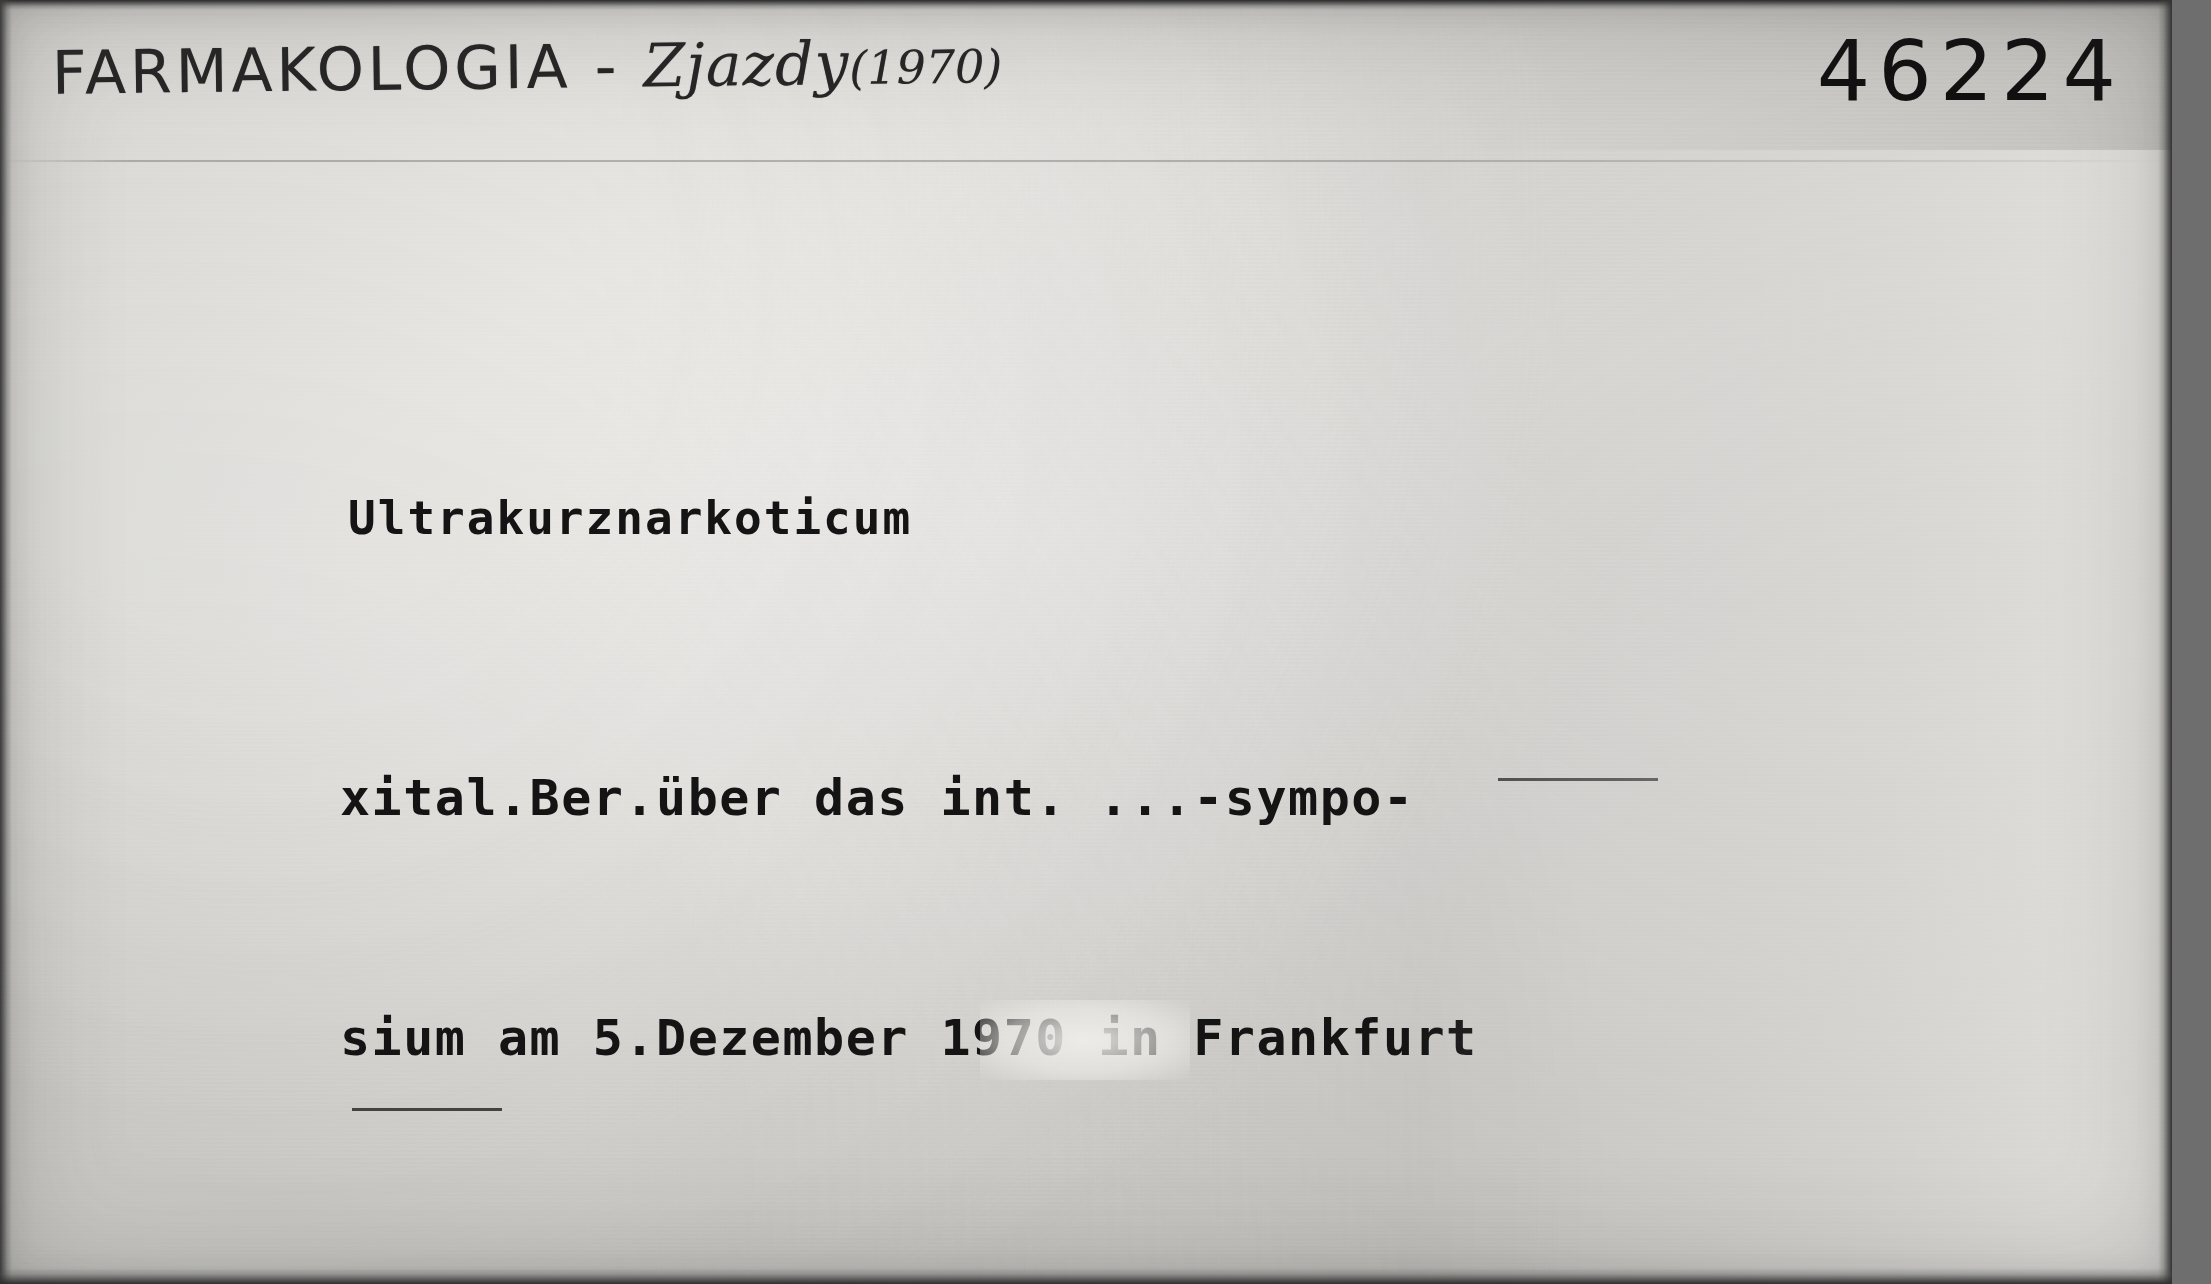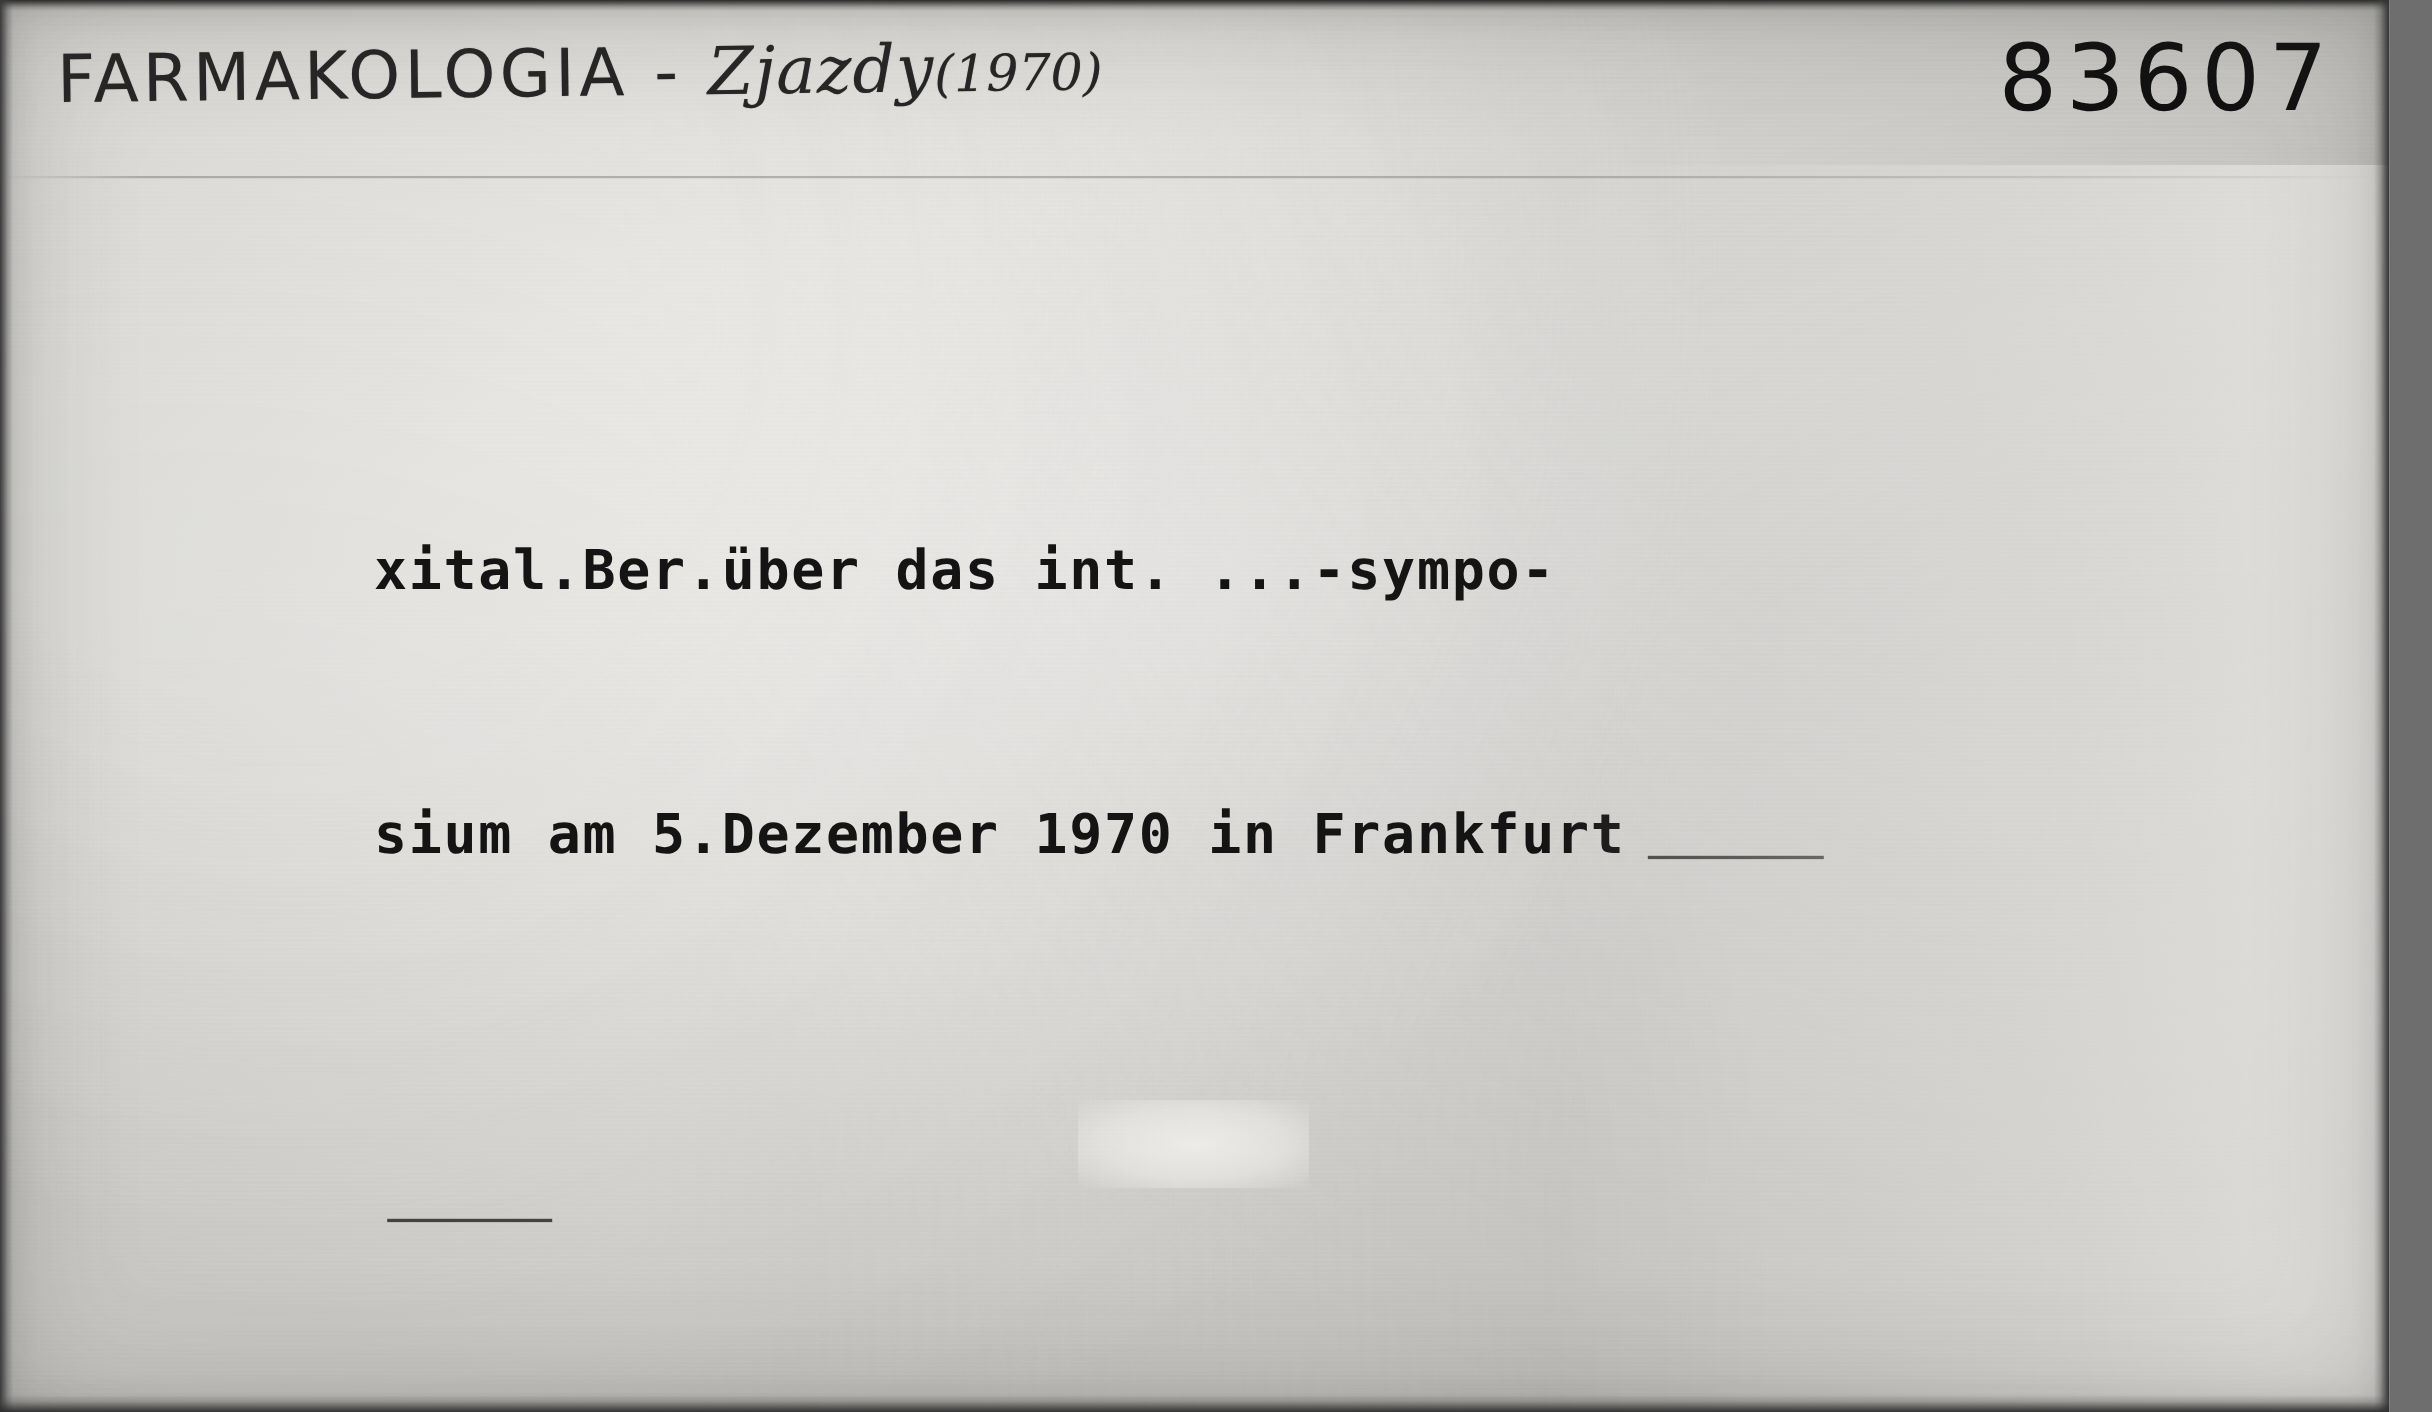--- a/index.html
+++ b/index.html
@@ -165,25 +165,26 @@
 <body>
 
 <div class="card">
 
   <div class="grain"></div>
 
   <div class="handwritten">
     <span class="hw-main">FARMAKOLOGIA</span><span class="hw-main"> - </span><span class="hw-slant">Zjazdy</span><span class="hw-year">(1970)</span>
   </div>
 
-  <div class="accession">83607</div>
+  <div class="accession">46224</div>
 
   <div class="rule"></div>
 
   <div class="typed">
+    <span class="title">Ultrakurznarkoticum</span>
     <span class="ln">xital.Ber.über das int. ...-sympo-</span>
     <span class="ln">sium am 5.Dezember 1970 in Frankfurt</span>
     
     
     
     
     
     
   </div>
 

